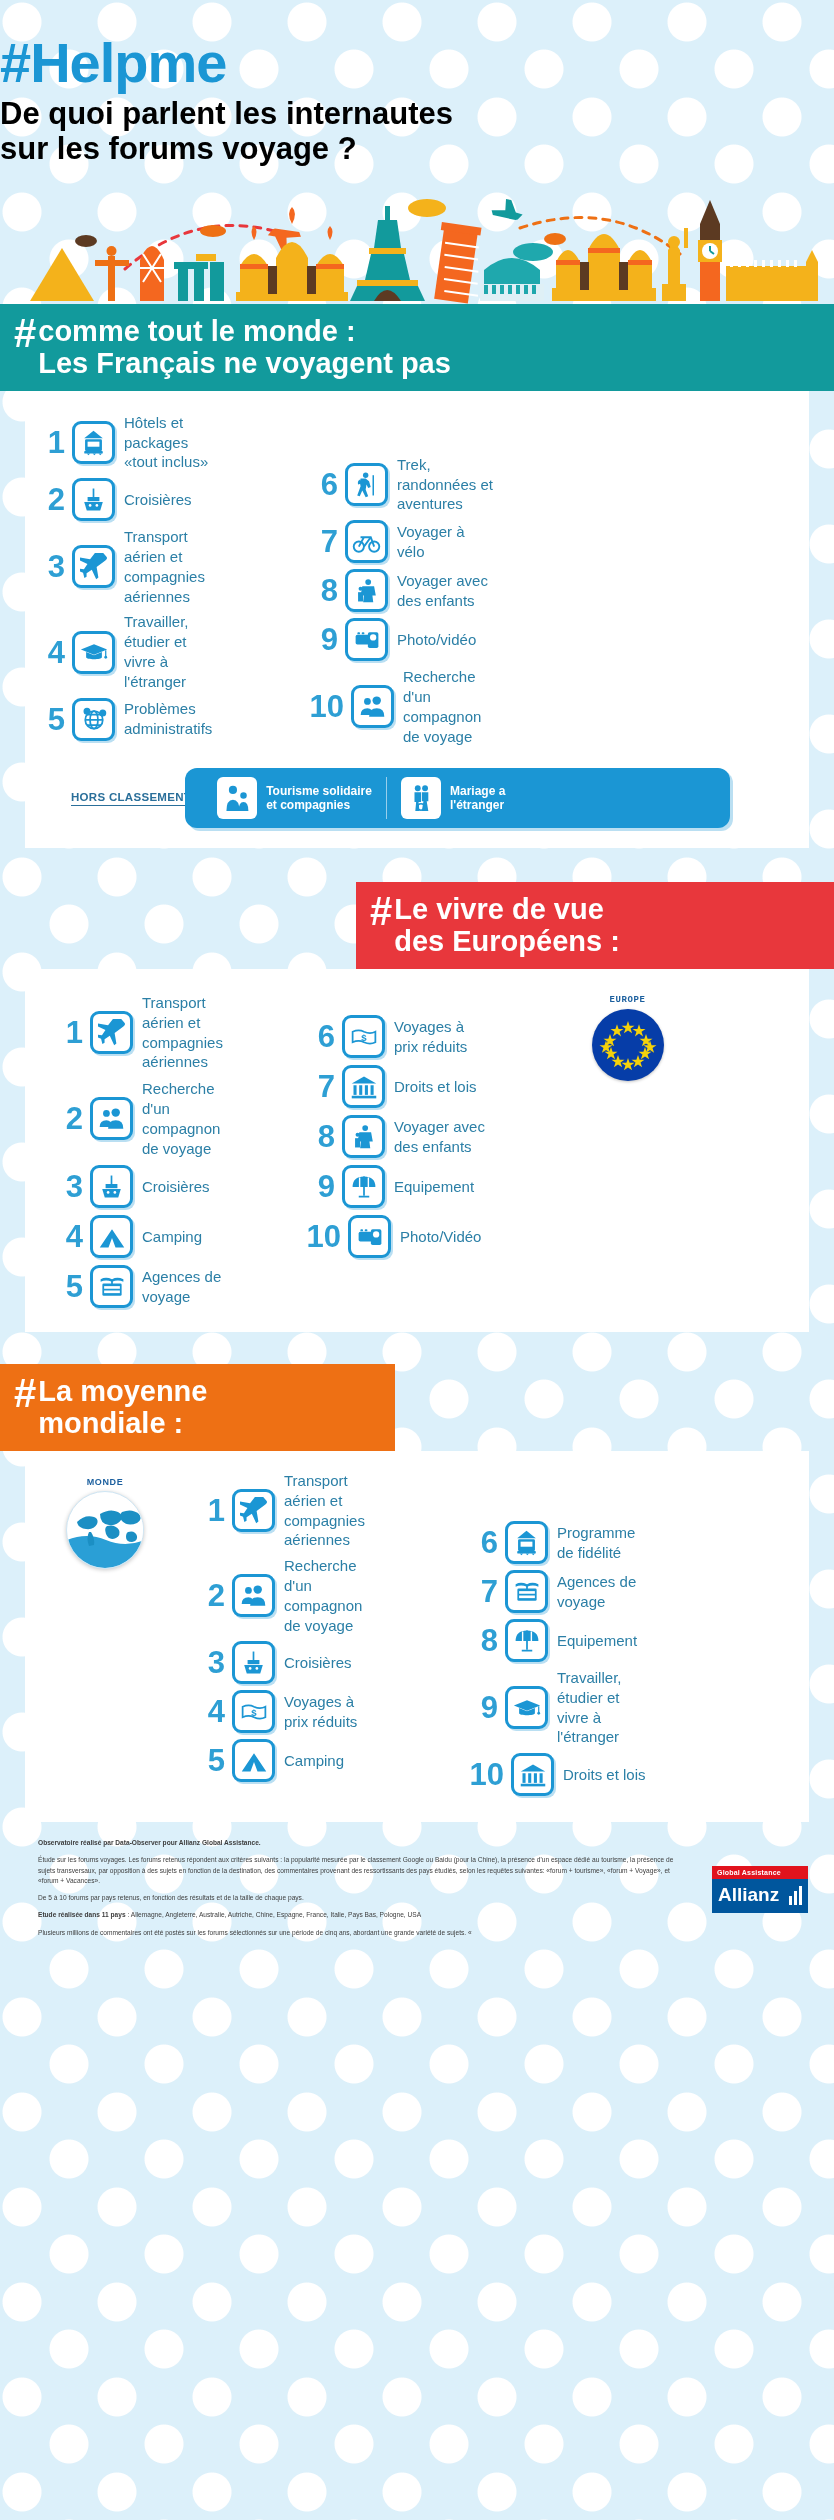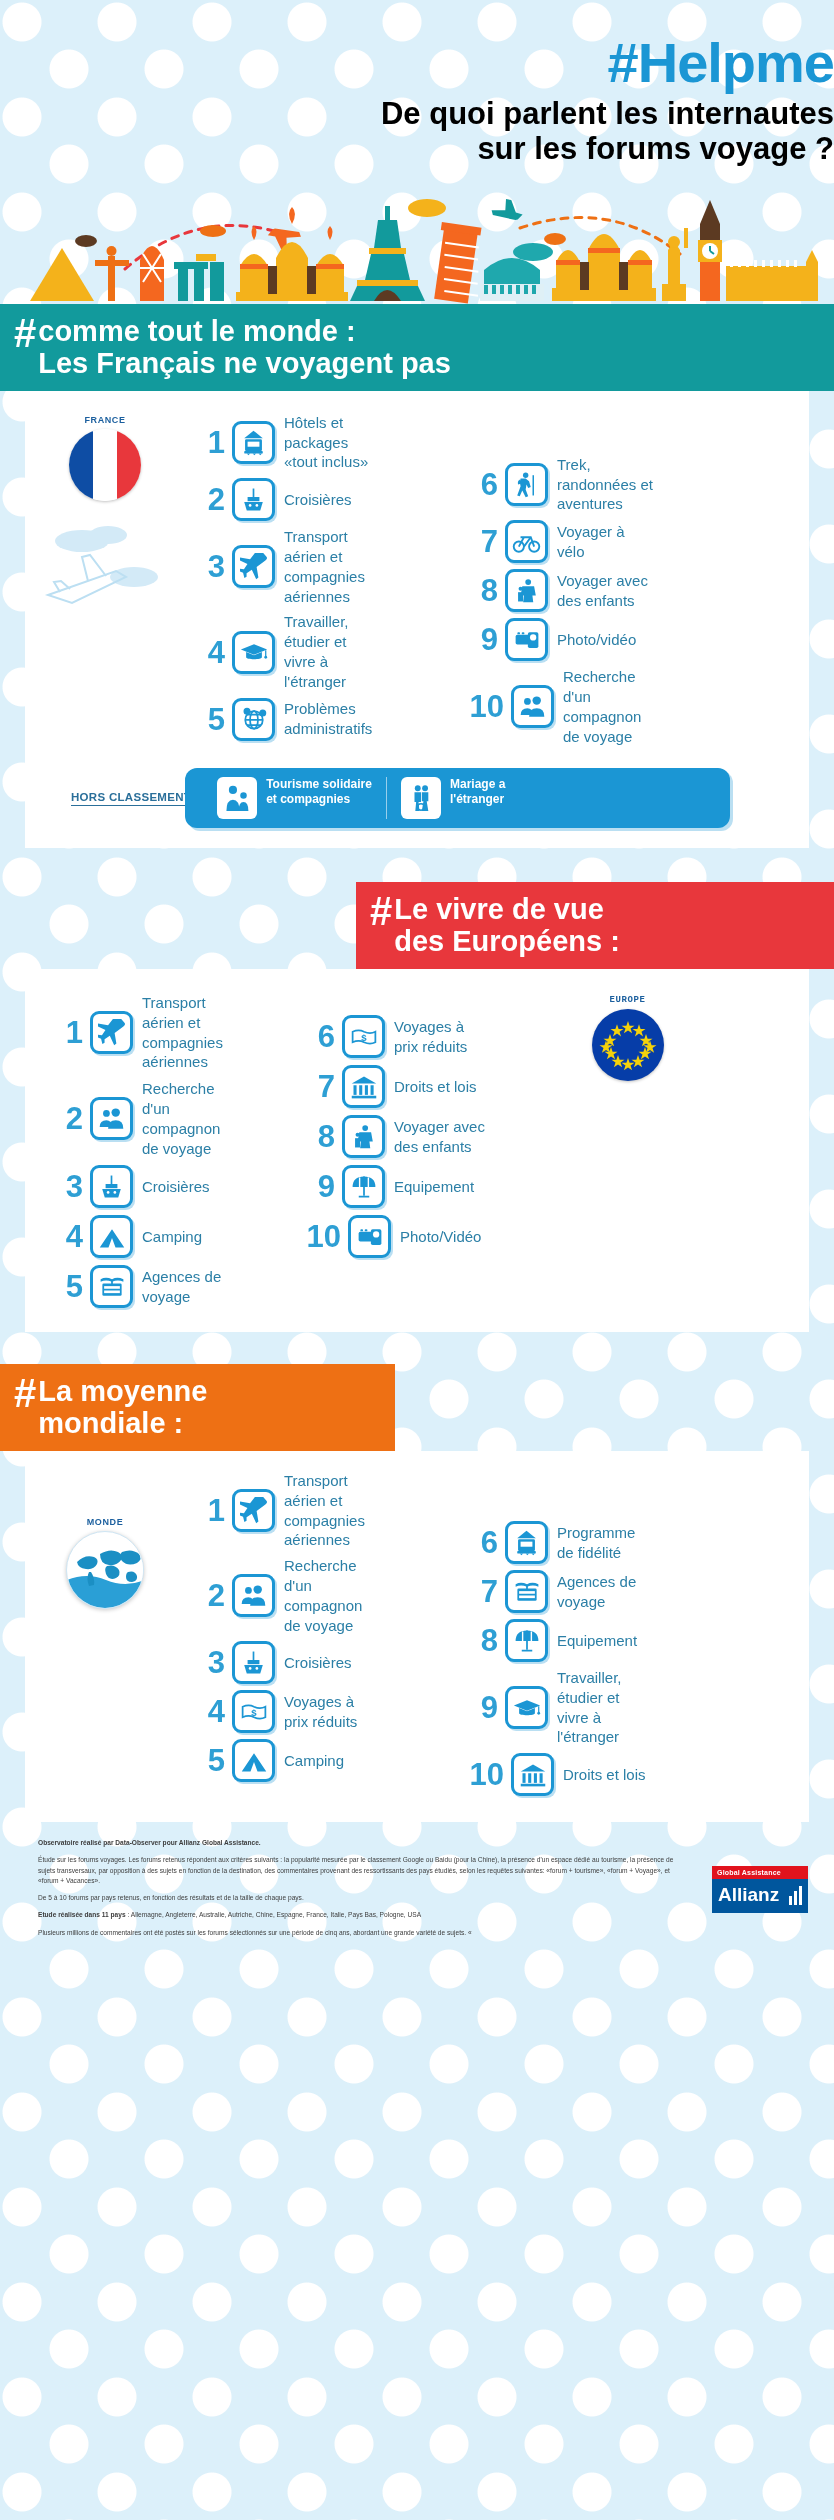--- a/index.html
+++ b/index.html
@@ -19,21 +19,21 @@
     background-image:
       radial-gradient(circle at 22px 22px, #ffffff 19px, rgba(255,255,255,0) 20px),
       radial-gradient(circle at 22px 22px, #ffffff 19px, rgba(255,255,255,0) 20px);
     background-size: 95px 95px, 95px 95px;
     background-position: 0 0, 47px 47px;
     z-index: 0;
   }
   #page { position: relative; z-index: 2; width: 834px; }
 
   
-  .hero { padding-top: 34px; text-align: right; }
+  .hero { padding-top: 34px; text-align: left; }
   .hero .tag {
     color: #1b96d4; font-size: 56px; font-weight: bold; letter-spacing: -1px;
     line-height: 1.05;
   }
   .hero .sub {
     color: #000000; font-size: 31px; font-weight: bold; line-height: 1.12;
     margin-top: 4px;
   }
 
   
@@ -95,21 +95,21 @@
   .hc { display: flex; align-items: center; padding: 0 0 0 46px; }
   .hc-label {
     color: #2a6f9a; font-size: 11.5px; font-weight: bold; letter-spacing: .3px;
     border-bottom: 1.5px solid #2a6f9a; padding-bottom: 2px; white-space: nowrap;
   }
   .hc-bar {
     background: #1b96d4; border-radius: 12px; margin-left: -6px;
     display: flex; align-items: center; padding: 9px 18px; flex: 1; max-width: 545px;
     box-shadow: 3px 3px 0 rgba(27,150,212,.30);
   }
-  .hc-item { display: flex; padding: 0 14px; }
+  .hc-item { display: flex; align-items: center; padding: 0 14px; }
   .hc-item + .hc-item { border-left: 1px solid rgba(255,255,255,.55); }
   .hc-ibox {
     width: 40px; height: 42px; background: #fff; border-radius: 6px;
     display: flex; align-items: center; justify-content: center; flex: 0 0 auto;
   }
   .hc-txt { color: #fff; font-weight: bold; font-size: 12px; line-height: 1.2; margin-left: 9px; }
 
   
   .footer { position: relative; padding: 16px 26px 10px 38px; }
   .footer p { color: #3d3d3d; font-size: 6.6px; line-height: 1.55; margin-bottom: 7px; max-width: 645px; }
@@ -273,39 +273,20 @@
       <span class="hash">#</span>
       <span class="btxt">
         <span style="display:block">comme tout le monde :</span>
         <span style="display:block">Les Français ne voyagent pas</span>
       </span>
     </div>
 
     <div class="panel" style="margin:0 25px; padding:18px 0 20px; min-height:355px;">
       <div style="display:flex; align-items:flex-start;">
 
-        <div class="flagwrap" style="width:160px; padding-top:6px;">
-          <div class="flagcap">FRANCE</div>
-          <div class="flag-france">
-            <i class="fr-b"></i>
-              <i class="fr-w"></i>
-              <i class="fr-r"></i>
-          </div>
-          
-          <svg width="150" height="95" style="margin-top:20px">
-            <ellipse cx="52" cy="20" rx="27" ry="11" fill="#d3eaf7"></ellipse>
-            <ellipse cx="78" cy="14" rx="19" ry="9" fill="#d3eaf7"></ellipse>
-            <ellipse cx="104" cy="56" rx="24" ry="10" fill="#d3eaf7"></ellipse>
-            <g stroke="#bcdff2" stroke-width="2" fill="none">
-              <path d="M18 74 L86 50 L96 56 L42 82 Z"></path>
-              <path d="M58 60 L52 36 L60 34 L76 55"></path>
-              <path d="M30 71 L24 61 L31 60 L40 68"></path>
-            </g>
-          </svg>
-        </div>
 
         <div class="col" style="gap:6px; width:235px; padding-top:4px;">
           <div class="row">
             <span class="rank">1</span>
             <span class="iconbox">
               <svg width="27" height="27" viewBox="0 0 32 32" fill="#1b96d4">
                   <path d="M16 2 L27 11 L5 11 Z"></path>
                   <rect x="6" y="12" width="20" height="14" rx="1.5"></rect>
                   <rect x="9" y="15" width="14" height="6" fill="#fff"></rect>
                   <rect x="5" y="26" width="22" height="3" rx="1"></rect>
@@ -632,21 +613,21 @@
       <span class="hash">#</span>
       <span class="btxt">
         <span style="display:block">La moyenne</span>
         <span style="display:block">mondiale :</span>
       </span>
     </div>
 
     <div class="panel" style="margin:0 25px; padding:18px 0 26px; min-height:320px;">
       <div style="display:flex; align-items:flex-start;">
 
-        <div class="flagwrap" style="width:160px; padding-top:8px;margin-top:40px;">
+        <div class="flagwrap" style="width:160px; padding-top:8px;">
           <div class="flagcap">MONDE</div>
           <div class="flag-monde">
             <svg width="78" height="78" viewBox="0 0 78 78">
               <circle cx="39" cy="39" r="38" fill="#ffffff"></circle>
               <path d="M0 48 q20 -8 39 0 q19 8 39 0 L78 78 L0 78 Z" fill="#2a9fd6"></path>
               <g fill="#1b8fc4">
                 <path d="M10 30 q8-8 17-5 q5 2 3 7 q-3 6 -11 5 q-8-1 -9-7 Z"></path>
                 <path d="M24 40 q4 6 3 13 l-5 1 q-3-8 0-14 Z"></path>
                 <path d="M33 22 q10-6 18-2 q6 3 3 8 q-4 6 -12 5 q-9-1 -9-11 Z"></path>
                 <path d="M40 34 q8-2 12 4 q2 5 -3 8 q-7 3 -10-4 q-2-6 1-8 Z"></path>

